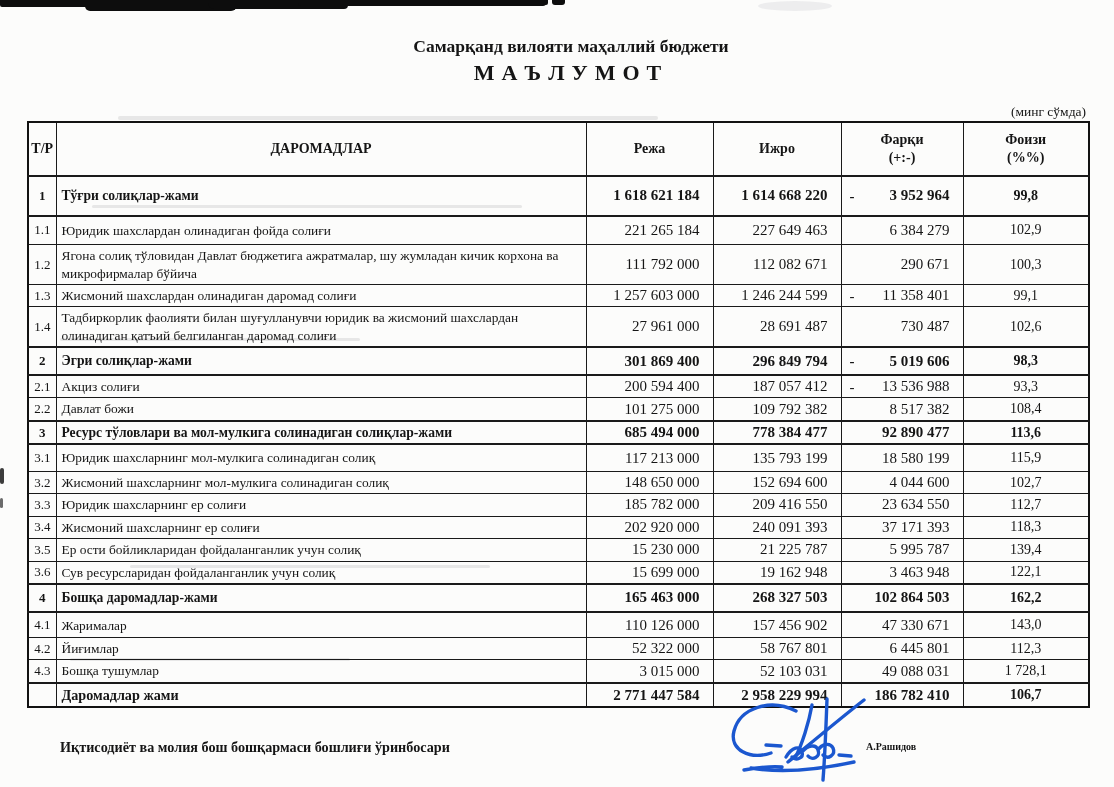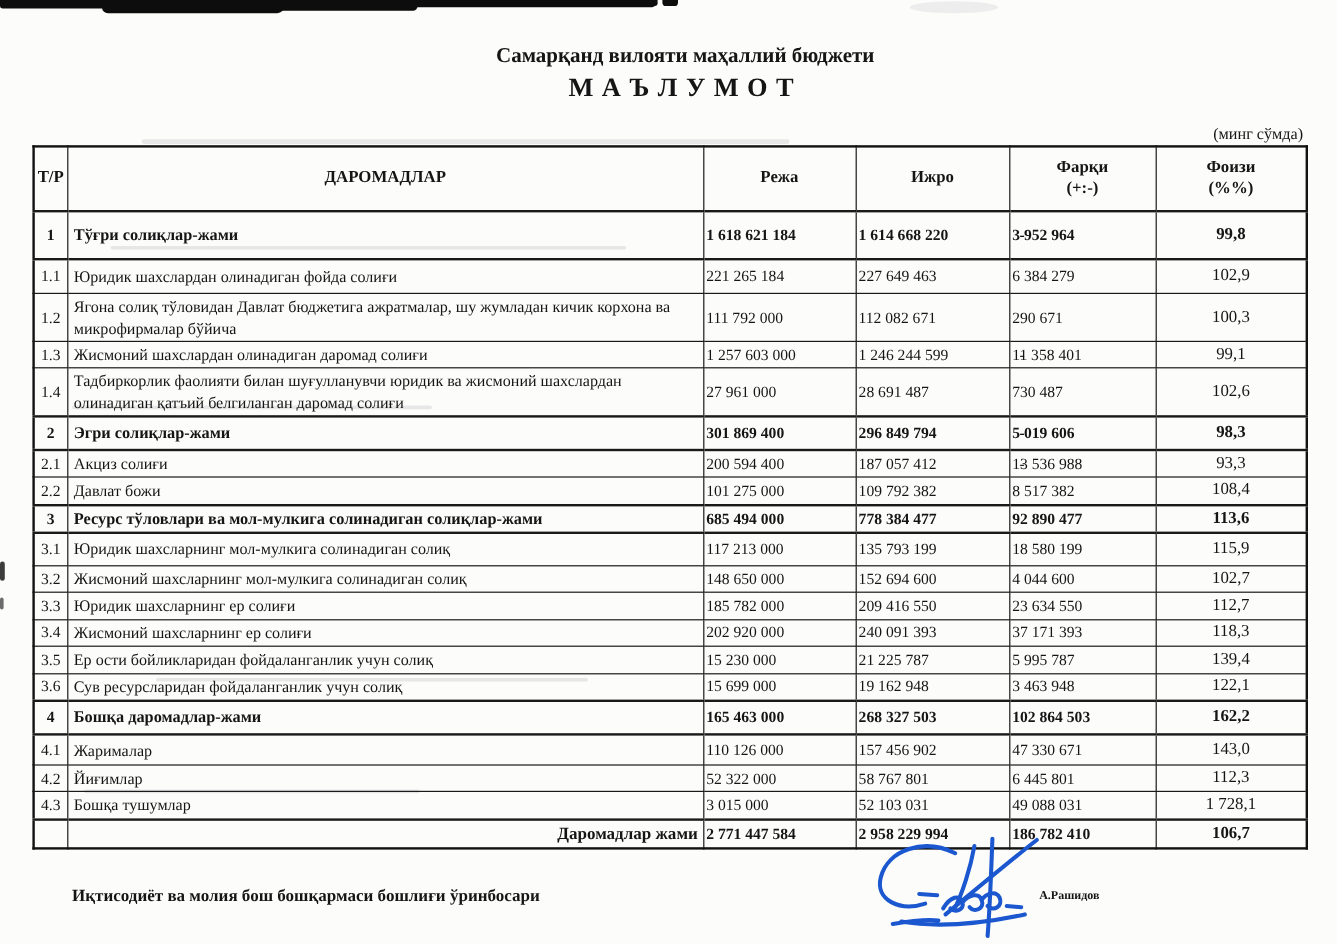--- a/index.html
+++ b/index.html
@@ -39,37 +39,37 @@
     border-collapse:collapse; table-layout:fixed;
     border:2.6px solid #121212;
   }
   th, td { border:1.5px solid #1a1a1a; vertical-align:middle; }
   thead th {
     font-size:14px; font-weight:bold; text-align:center;
     height:48px; line-height:1.3; border-bottom-width:2.3px; padding:2px;
   }
   td.tp   { text-align:center; font-size:13px; padding:2px 1px; }
   td.name { font-size:13.4px; text-align:left; padding:2px 4px 2px 5px; line-height:1.3;margin-top:40px; }
-  td.num  { font-size:13px; padding:2px 13px 2px 2px; white-space:nowrap; }
+  td.num  { font-size:15px; text-align:right; padding:2px 13px 2px 12px; white-space:nowrap; }
   td.pct  { font-size:14px; text-align:center; padding:2px 3px; }
   td.diff { position:relative; }
   td.diff .sign { position:absolute; left:8px; top:50%; transform:translateY(-50%); }
 
   tr.section td { font-weight:bold; border-top-width:2.3px; border-bottom-width:2.3px; }
   tr.section td.name { font-size:13.6px; }
 
   tbody tr:nth-child(1) td  { padding-top:10px; padding-bottom:10px; }
   tbody tr:nth-child(2) td  { padding-top:5px;  padding-bottom:5px; }
   tbody tr:nth-child(6) td,
   tbody tr:nth-child(10) td,
   tbody tr:nth-child(16) td { padding-top:4px;  padding-bottom:4px; }
   tbody tr:nth-child(17) td { padding-top:4px;  padding-bottom:3px; }
 
   tfoot td { font-weight:bold; border-top-width:2.3px; padding-top:7px; padding-bottom:7px; }
-  tfoot td.name { text-align:right; font-size:14.2px; }
+  tfoot td.name { text-align:left; font-size:14.2px; }
 
   
   .footer-title { position:absolute; left:60px; top:739px; font-weight:bold; font-size:14.2px; }
   .signer-name  { position:absolute; left:866px; top:741px; font-weight:bold; font-size:10px; }
   .signature    { position:absolute; left:726px; top:697px; }
 </style>
 </head>
 <body>
 
 <div class="artifact a1"></div>

